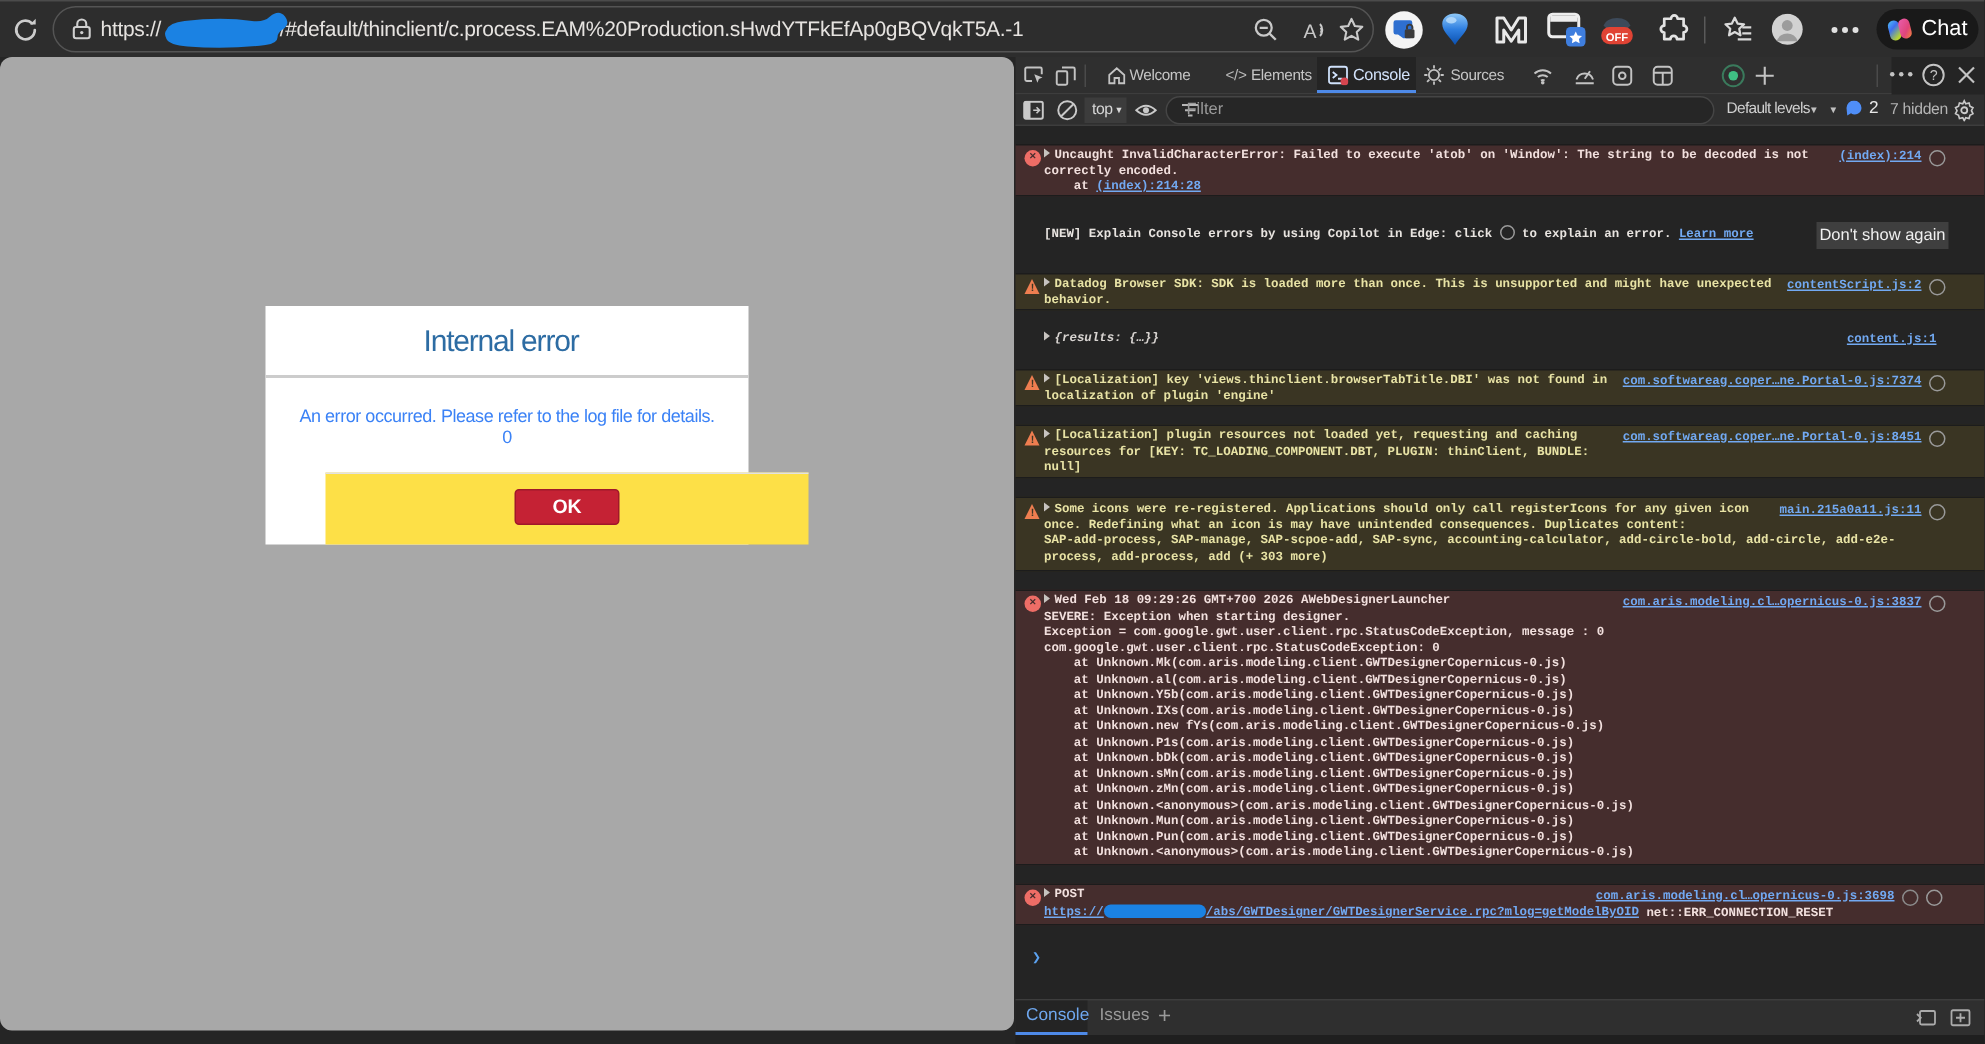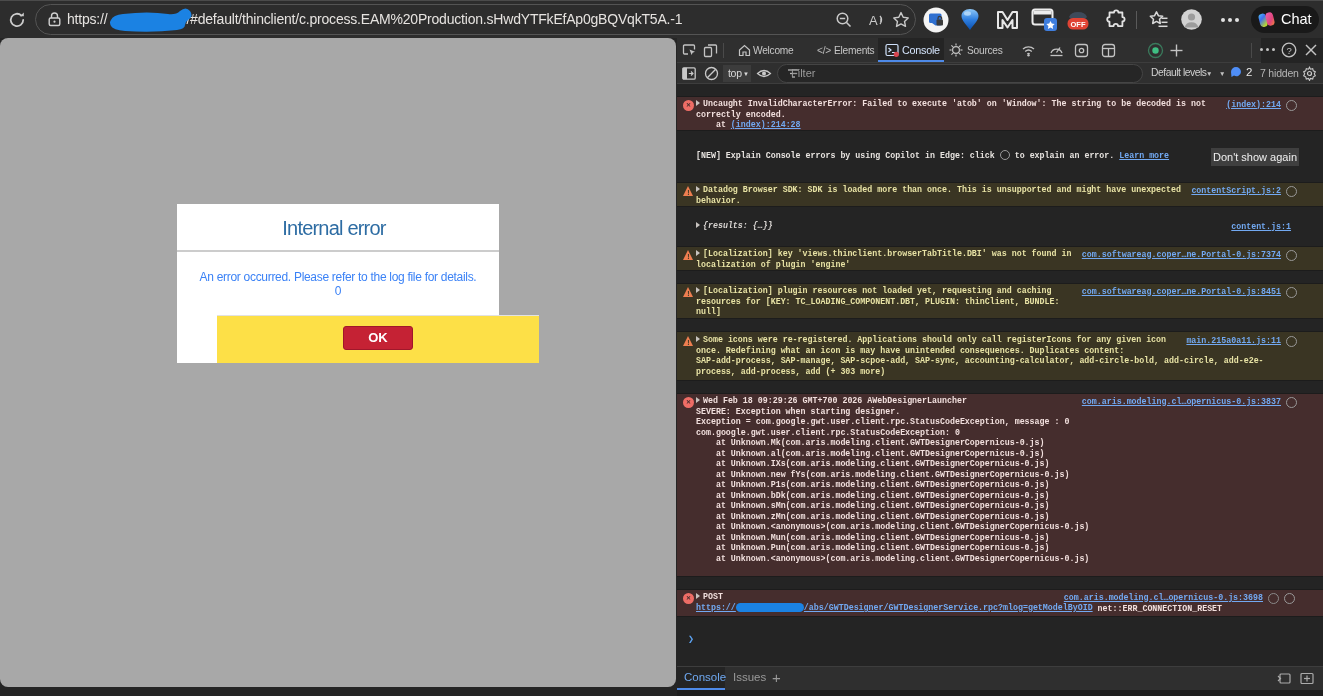--- a/index.html
+++ b/index.html
@@ -382,20 +382,21 @@
           <span class="copilot" style="top:4px"></span>
       </div>
       <div class="crow err" style="height:184px">
         <span class="erricon">✕</span>
         <div class="cline"><span class="tri"></span>Wed Feb 18 09:29:26 GMT+700 2026 AWebDesignerLauncher</div>
         <div class="cline">SEVERE: Exception when starting designer.</div>
         <div class="cline">Exception = com.google.gwt.user.client.rpc.StatusCodeException, message : 0</div>
         <div class="cline">com.google.gwt.user.client.rpc.StatusCodeException: 0</div>
         <div class="cline">    at Unknown.Mk(com.aris.modeling.client.GWTDesignerCopernicus-0.js)</div>
         <div class="cline">    at Unknown.al(com.aris.modeling.client.GWTDesignerCopernicus-0.js)</div>
+        <div class="cline">    at Unknown.Y5b(com.aris.modeling.client.GWTDesignerCopernicus-0.js)</div>
         <div class="cline">    at Unknown.IXs(com.aris.modeling.client.GWTDesignerCopernicus-0.js)</div>
         <div class="cline">    at Unknown.new fYs(com.aris.modeling.client.GWTDesignerCopernicus-0.js)</div>
         <div class="cline">    at Unknown.P1s(com.aris.modeling.client.GWTDesignerCopernicus-0.js)</div>
         <div class="cline">    at Unknown.bDk(com.aris.modeling.client.GWTDesignerCopernicus-0.js)</div>
         <div class="cline">    at Unknown.sMn(com.aris.modeling.client.GWTDesignerCopernicus-0.js)</div>
         <div class="cline">    at Unknown.zMn(com.aris.modeling.client.GWTDesignerCopernicus-0.js)</div>
         <div class="cline">    at Unknown.&lt;anonymous&gt;(com.aris.modeling.client.GWTDesignerCopernicus-0.js)</div>
         <div class="cline">    at Unknown.Mun(com.aris.modeling.client.GWTDesignerCopernicus-0.js)</div>
         <div class="cline">    at Unknown.Pun(com.aris.modeling.client.GWTDesignerCopernicus-0.js)</div>
         <div class="cline">    at Unknown.&lt;anonymous&gt;(com.aris.modeling.client.GWTDesignerCopernicus-0.js)</div>

